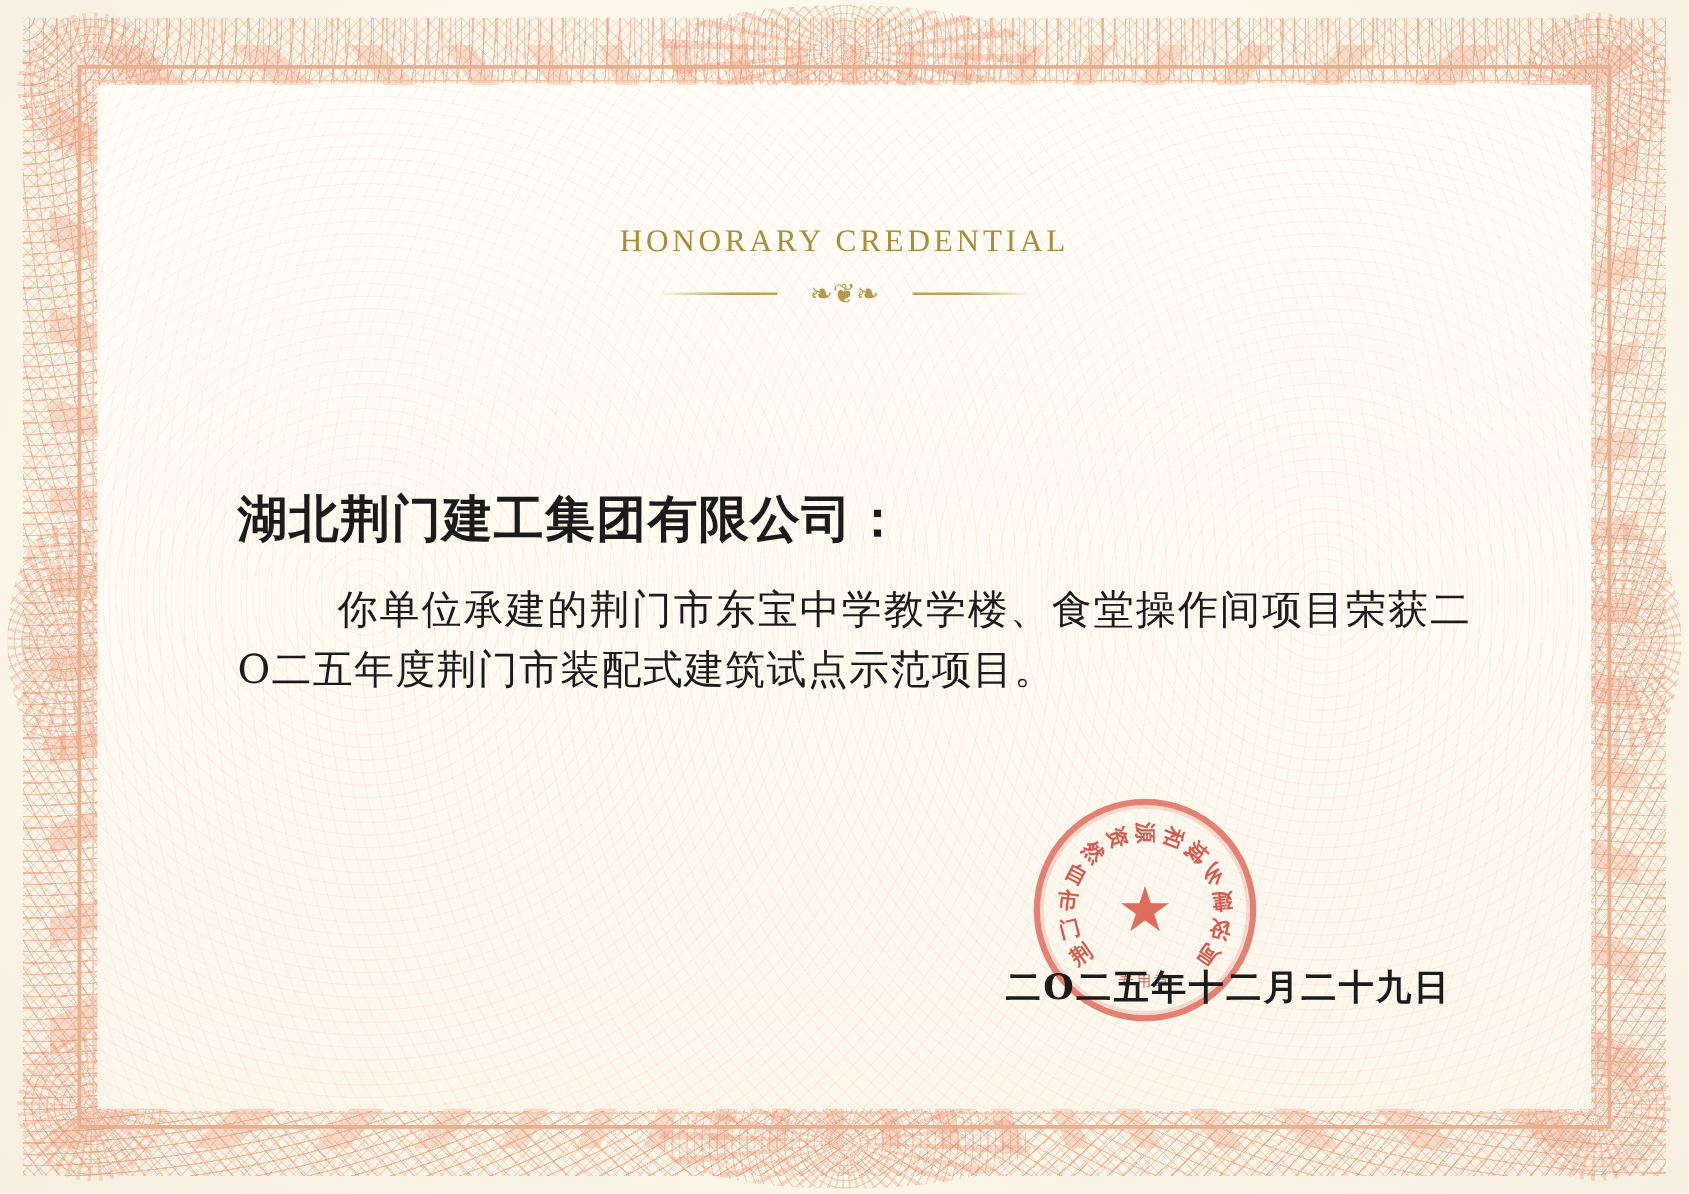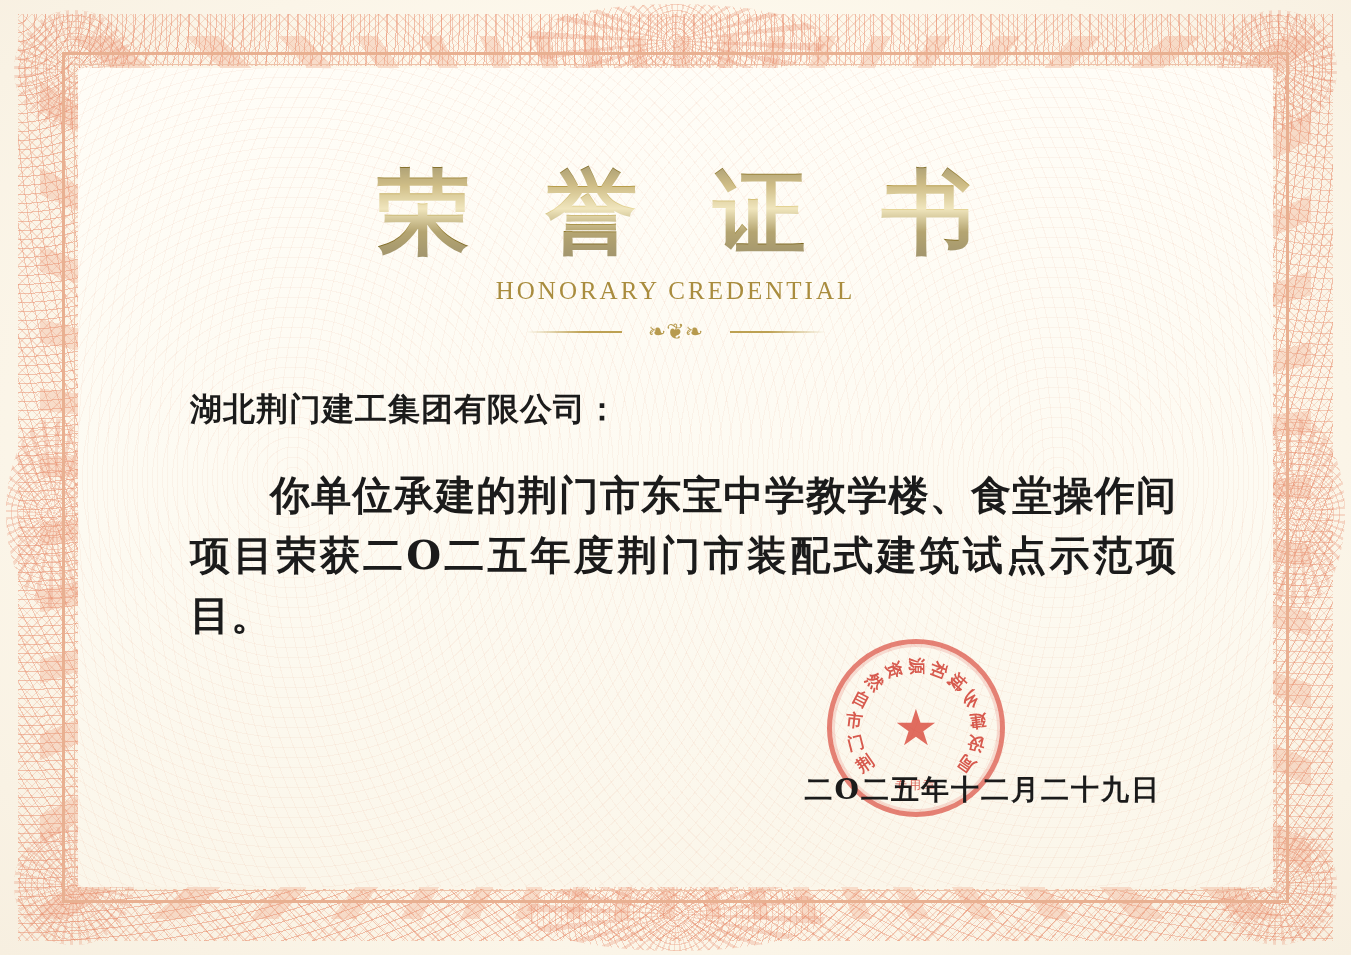--- a/index.html
+++ b/index.html
@@ -176,29 +176,29 @@
   
   .body-block {
     position: absolute;
     left: 112px;
     right: 96px;
     top: 320px;
   }
   .salutation {
     font-family: "DejaVu Serif", "Liberation Serif", serif;
     font-weight: 700;
-    font-size: 32px;
+    font-size: 40px;
     color: #1b1b1b;
     letter-spacing: 1px;
-    margin-bottom: 33px;
+    margin-bottom: 20px;
   }
   .para {
     font-family: "DejaVu Serif", "Liberation Serif", serif;
-    font-weight: 700;
-    font-size: 40px;
+    font-weight: 400;
+    font-size: 32px;
     line-height: 1.5;
     color: #1b1b1b;
     text-indent: 80px;
     letter-spacing: 1px;
     margin: 0 0 14px 0;
     text-align: justify;
   }
   .para.closing {
     margin-top: 26px;
   }
@@ -281,21 +281,20 @@
   <div class="flourish tm"></div>
   <div class="flourish bm"></div>
 
   <div class="frame-outer"></div>
   <div class="frame-inner"></div>
 
   <div class="paper">
     <div class="watermark"></div>
 
     <div class="title-block">
-      <div class="main-title">荣 誉 证 书</div>
       <div class="sub-title">HONORARY CREDENTIAL</div>
       <div class="divider">
         <div class="bar left"></div>
         <div class="knot">❧❦❧</div>
         <div class="bar right"></div>
       </div>
     </div>
 
     <div class="body-block">
       <div class="salutation">湖北荆门建工集团有限公司：</div>

